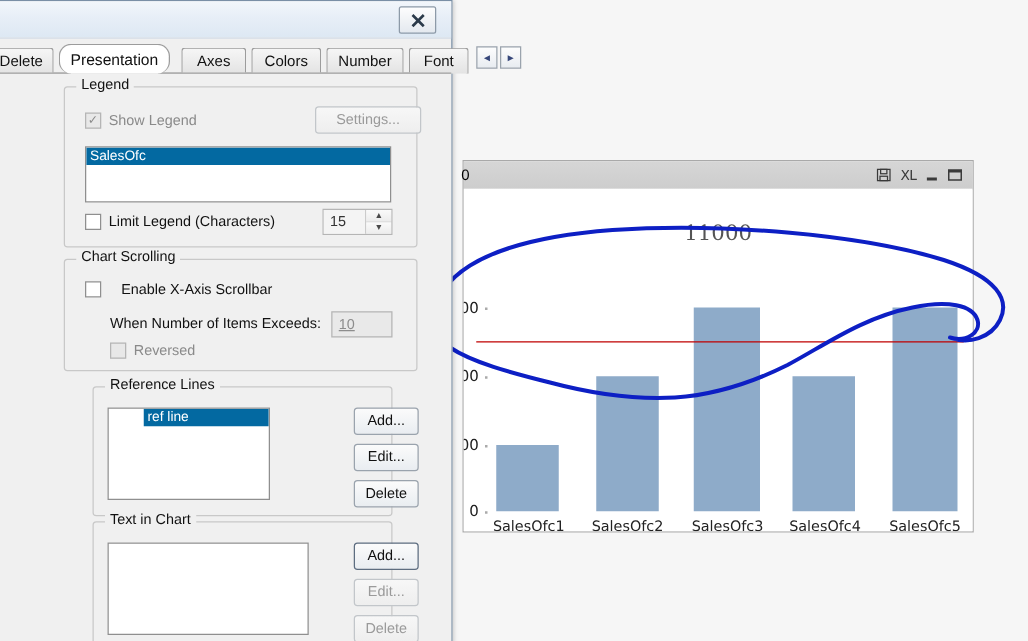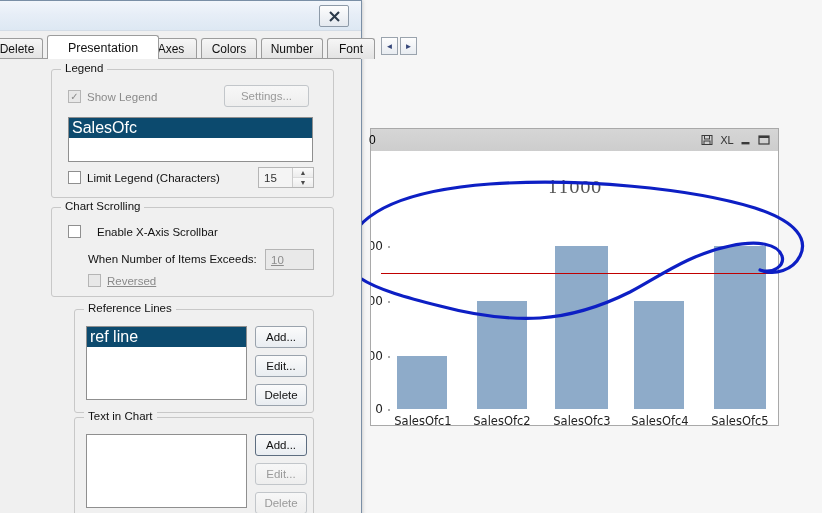--- a/index.html
+++ b/index.html
@@ -119,30 +119,30 @@
     display:flex;align-items:center;justify-content:center;font-size:10px;line-height:1;
   }
   .chk.disabled .box{background:#e8e8e8;border-color:#b5b5b5;color:#8a8a8a;}
   .chk.disabled{color:#8a8a8a;}
   .chk .box.checked-gray{color:#8a8a8a;}
 
   .btn{
     position:absolute;border:1px solid #9aa3ad;border-radius:3px;
     background:linear-gradient(#fbfbfb,#e9edf1);
     font-size:11.5px;color:#111;display:flex;align-items:center;justify-content:center;
-    cursor:pointer;box-sizing:border-box;
+    cursor:pointer;box-sizing:border-box;margin-left:28px;
   }
   .btn.disabled{color:#9a9a9a;border-color:#c2c6ca;background:linear-gradient(#f7f7f7,#eeeeee);}
   .btn.default{border-color:#5d6d80;}
 
   .listbox{
     position:absolute;background:#fff;border:1px solid #8f8f8f;box-sizing:border-box;overflow:hidden;
   }
   .listbox .sel{
-    background:#0c4a6e;color:#fff;font-size:16px;padding:1px 3px;white-space:nowrap;
+    background:#0369a1;color:#fff;font-size:11px;padding:1px 3px;white-space:nowrap;
   }
 
   .txtfield{
     position:absolute;box-sizing:border-box;border:1px solid #b5b5b5;
     background:#e9e9e9;color:#8d8d8d;font-size:11.5px;
     display:flex;align-items:center;padding-left:5px;
   }
   .spinner-box{
     position:absolute;box-sizing:border-box;border:1px solid #b5b5b5;background:#f0f0f0;
     display:flex;
@@ -248,21 +248,21 @@
         <path d="M2 1 L11 10 M11 1 L2 10" stroke="#2b3a4a" stroke-width="2.1" fill="none"></path>
       </svg>
     </div>
   </div>
 
   <div id="tab-strip">
 
     <div class="tab" style="left:50px;width:52px;">
         <span>Delete</span>
       </div>
-    <div class="tab active" style="left:106px;width:112px;">
+    <div class="tab active" style="left:106px;width:89px;border-radius:10px;">
         <span>Presentation</span>
       </div>
     <div class="tab" style="left:204px;width:52px;">
         <span>Axes</span>
       </div>
     <div class="tab" style="left:260px;width:56px;">
         <span>Colors</span>
       </div>
     <div class="tab" style="left:320px;width:62px;">
         <span>Number</span>
@@ -317,30 +317,30 @@
         <span class="box"></span>
         <span>Enable X-Axis Scrollbar</span>
       </div>
 
       <span class="static-label" style="left:36px;top:45px;">When Number of Items Exceeds:</span>
 
       <div class="txtfield" style="left:213px;top:41px;width:49px;height:21px;text-decoration:underline;">
         <span>10</span>
       </div>
 
-      <div class="chk disabled" style="left:36px;top:66px;text-decoration:underline;">
+      <div class="chk disabled" style="left:36px;top:66px;">
         <span class="box"></span>
         <span>Reversed</span>
       </div>
     </div>
 
     <div class="group" style="left:133px;top:250px;width:238px;height:102px;">
       <span class="group-title">Reference Lines</span>
 
-      <div class="listbox" style="left:11px;top:16px;width:161px;height:74px;">
+      <div class="listbox" style="left:11px;top:16px;width:130px;height:74px;padding-left:28px;">
         <div class="sel">ref line</div>
       </div>
 
       <div class="btn" style="left:180px;top:16px;width:52px;height:22px;">
         <span>Add...</span>
       </div>
       <div class="btn" style="left:180px;top:45px;width:52px;height:22px;">
         <span>Edit...</span>
       </div>
       <div class="btn" style="left:180px;top:74px;width:52px;height:22px;">

